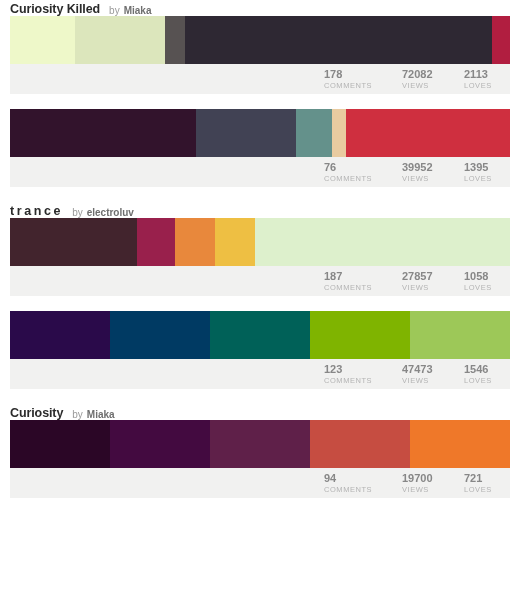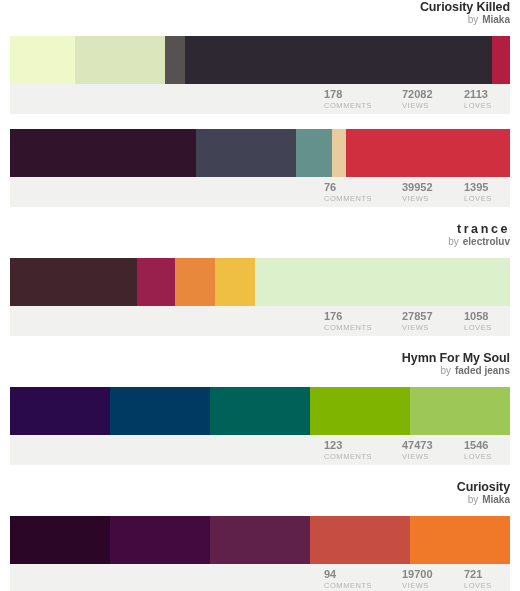--- a/index.html
+++ b/index.html
@@ -17,25 +17,24 @@
     position: relative;
     overflow: hidden;
     background: #ffffff;
   }
   .palette-card {
     position: relative;
     padding: 0 10px;
     margin-bottom: 0;
   }
   .card-header {
-    height: 36px;
+    height: 16px;
     display: flex;
     align-items: flex-end;
     white-space: nowrap;
-    flex-direction: column;
   }
   .palette-title {
     font-size: 12.5px;
     font-weight: bold;
     color: #2b2b2b;
     letter-spacing: -0.1px;
   }
   .palette-title.spaced {
     letter-spacing: 2.6px;
   }
@@ -160,39 +159,35 @@
       </div>
       <div class="swatch-strip">
         <div class="swatch" title="#42242d" style="background: rgb(66, 36, 45); width: 127px;"></div>
         <div class="swatch" title="#99204c" style="background: rgb(153, 32, 76); width: 38px;"></div>
         <div class="swatch" title="#e8883c" style="background: rgb(232, 136, 60); width: 40px;"></div>
         <div class="swatch" title="#eebf43" style="background: rgb(238, 191, 67); width: 40px;"></div>
         <div class="swatch" title="#ddf0cc" style="background: rgb(221, 240, 204); width: 255px;"></div>
       </div>
       <div class="stats-row" style="background: rgb(241, 241, 240);">
         <div class="stat stat-comments">
-          <span class="stat-value">176</span>
+          <span class="stat-value">187</span>
           <span class="stat-label">COMMENTS</span>
         </div>
         <div class="stat stat-views">
           <span class="stat-value">27857</span>
           <span class="stat-label">VIEWS</span>
         </div>
         <div class="stat stat-loves">
           <span class="stat-value">1058</span>
           <span class="stat-label">LOVES</span>
         </div>
       </div>
     </div>
     <div class="card-spacer"></div>
     <div class="palette-card">
-      <div class="card-header">
-        <span class="palette-title">Hymn For My Soul</span>
-        <span class="byline"><span>by</span><span class="author">faded jeans</span></span>
-      </div>
       <div class="swatch-strip">
         <div class="swatch" title="#2a0a4a" style="background: rgb(42, 10, 74); width: 100px;"></div>
         <div class="swatch" title="#003a63" style="background: rgb(0, 58, 99); width: 100px;"></div>
         <div class="swatch" title="#006158" style="background: rgb(0, 97, 88); width: 100px;"></div>
         <div class="swatch" title="#7fb400" style="background: rgb(127, 180, 0); width: 100px;"></div>
         <div class="swatch" title="#9dc858" style="background: rgb(157, 200, 88); width: 100px;"></div>
       </div>
       <div class="stats-row" style="background: rgb(241, 241, 240);">
         <div class="stat stat-comments">
           <span class="stat-value">123</span>

